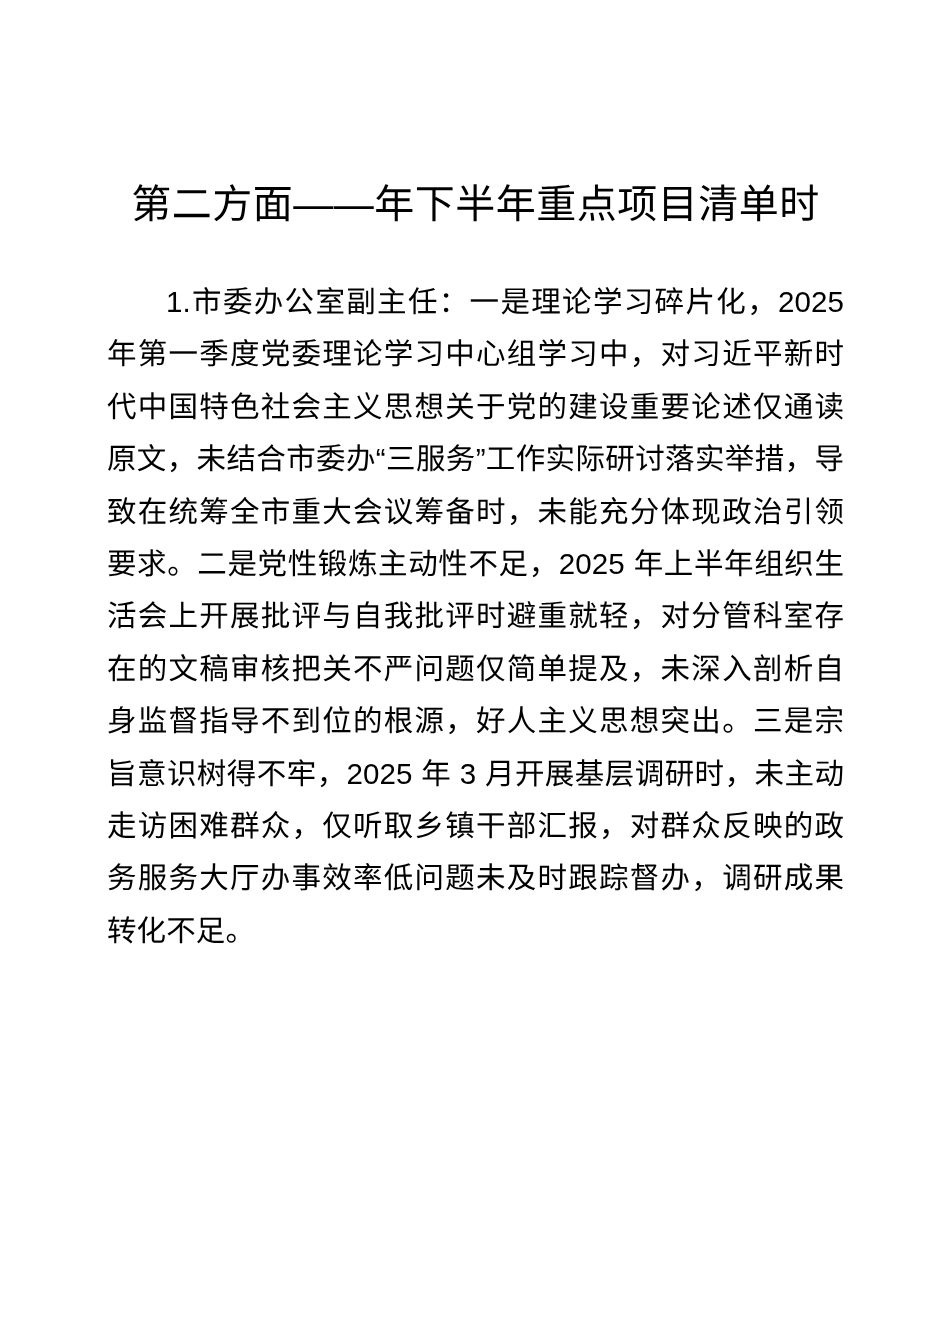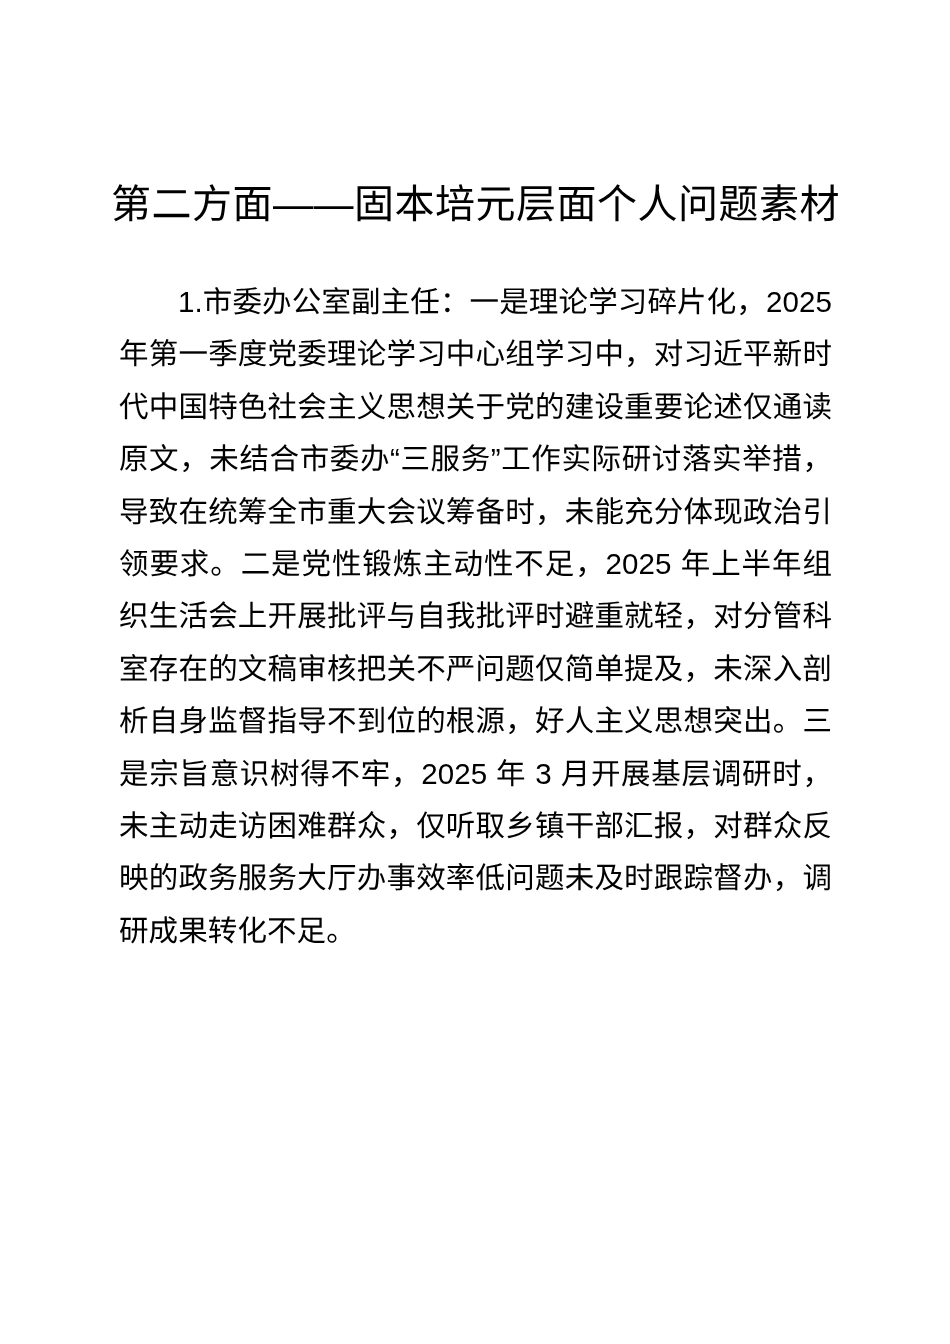--- a/index.html
+++ b/index.html
@@ -42,41 +42,41 @@
     letter-spacing: 0.5px;
     word-break: break-all;
     padding-top: 168px;
   }
 
   .body-block {
     margin-top: 36px;
   }
 
   p.para {
-    margin: 12px;
+    margin: 0;
     padding: 0;
     font-size: 29.5px;
     font-weight: 400;
     line-height: 52.4px;
     text-align: justify;
     text-align-last: left;
     text-justify: inter-ideograph;
     word-break: break-all;
     letter-spacing: 0.1px;
     text-indent: 2em;
   }
 </style>
 </head>
 <body>
 
 <div class="page">
 
   <div class="doc-body">
 
-    <h1 class="doc-title">第二方面——固本培元层面个人问题素材</h1>
+    <h1 class="doc-title">第二方面——年下半年重点项目清单时</h1>
 
     <div class="body-block">
       <p class="para">1.市委办公室副主任：一是理论学习碎片化，2025 年第一季度党委理论学习中心组学习中，对习近平新时代中国特色社会主义思想关于党的建设重要论述仅通读原文，未结合市委办“三服务”工作实际研讨落实举措，导致在统筹全市重大会议筹备时，未能充分体现政治引领要求。二是党性锻炼主动性不足，2025 年上半年组织生活会上开展批评与自我批评时避重就轻，对分管科室存在的文稿审核把关不严问题仅简单提及，未深入剖析自身监督指导不到位的根源，好人主义思想突出。三是宗旨意识树得不牢，2025 年 3 月开展基层调研时，未主动走访困难群众，仅听取乡镇干部汇报，对群众反映的政务服务大厅办事效率低问题未及时跟踪督办，调研成果转化不足。</p>
     </div>
 
   </div>
 
 </div>
 
 </body></html>

